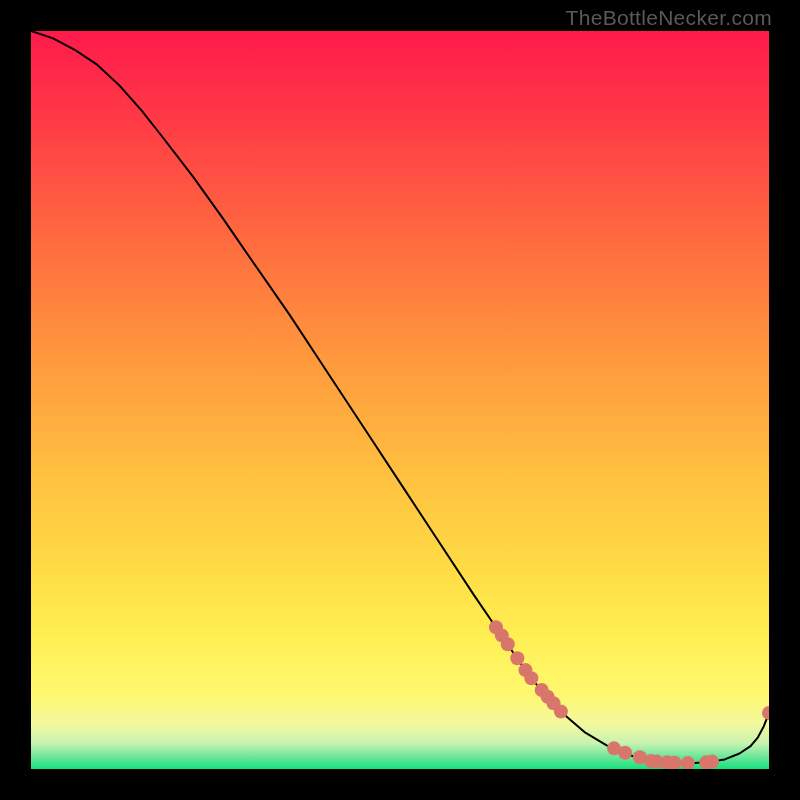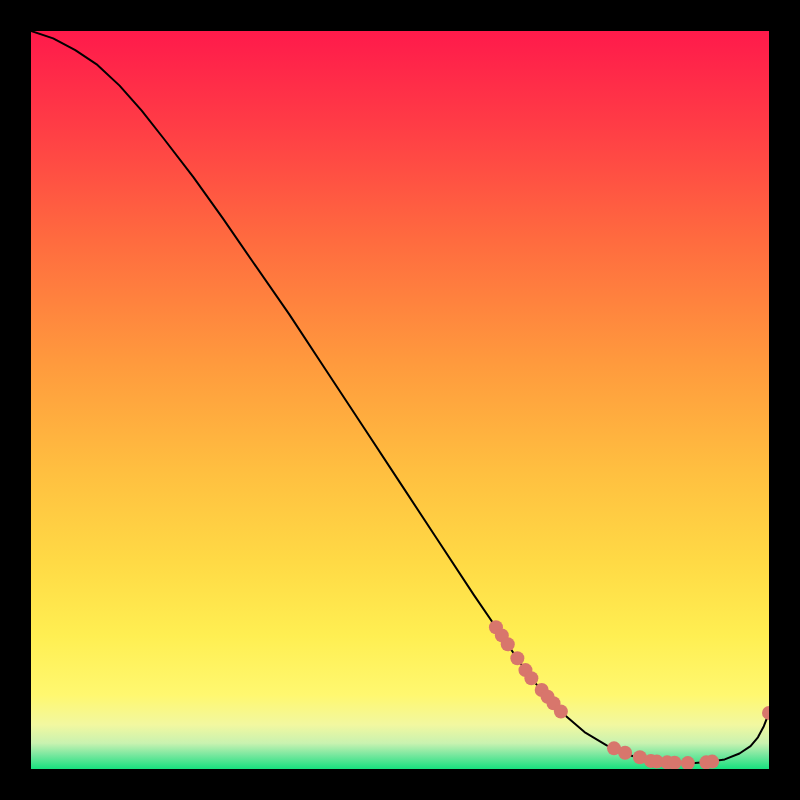--- a/index.html
+++ b/index.html
@@ -35,20 +35,21 @@
     font-size: 21px;
     font-weight: 500;
     letter-spacing: 0.3px;
     user-select: none;
   }
 </style>
 </head>
 <body>
 
 <div class="stage">
+  <div class="watermark">TheBottleNecker.com</div>
   <div class="plot">
     <svg id="chart-svg" width="738" height="738" viewBox="0 0 738 738">
         <defs>
           <linearGradient id="bg" x1="0" y1="0" x2="0" y2="1">
             <stop offset="0%" stop-color="#ff1a4b"></stop>
             <stop offset="12%" stop-color="#ff3a46"></stop>
             <stop offset="28%" stop-color="#ff6a3f"></stop>
             <stop offset="45%" stop-color="#ff9a3d"></stop>
             <stop offset="60%" stop-color="#ffc040"></stop>
             <stop offset="72%" stop-color="#ffda45"></stop>

